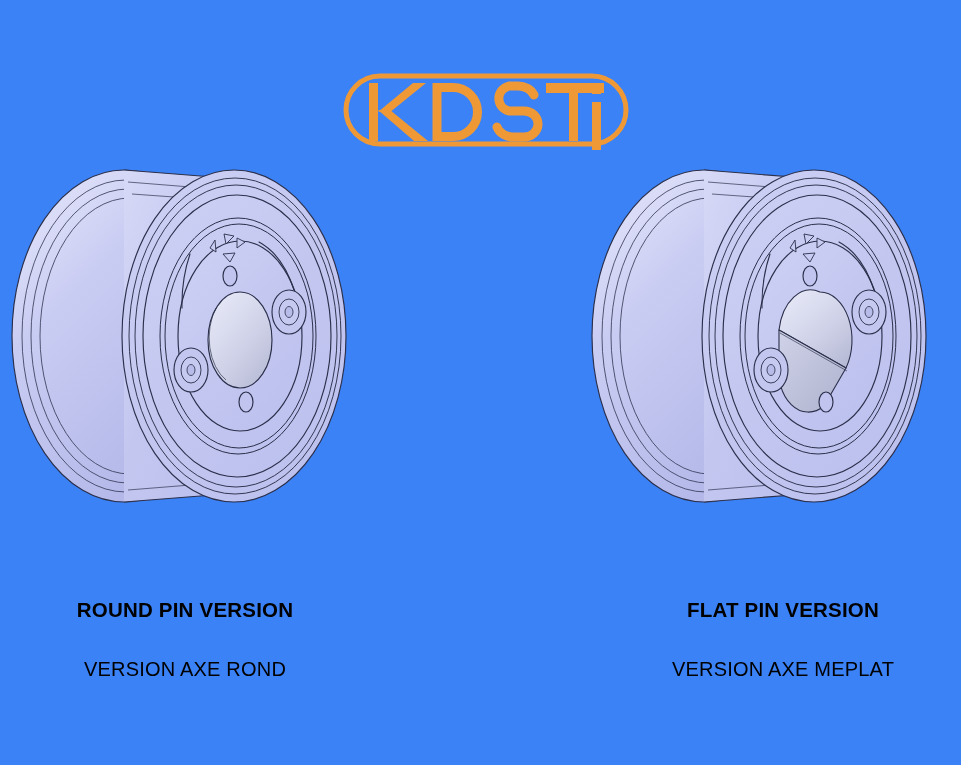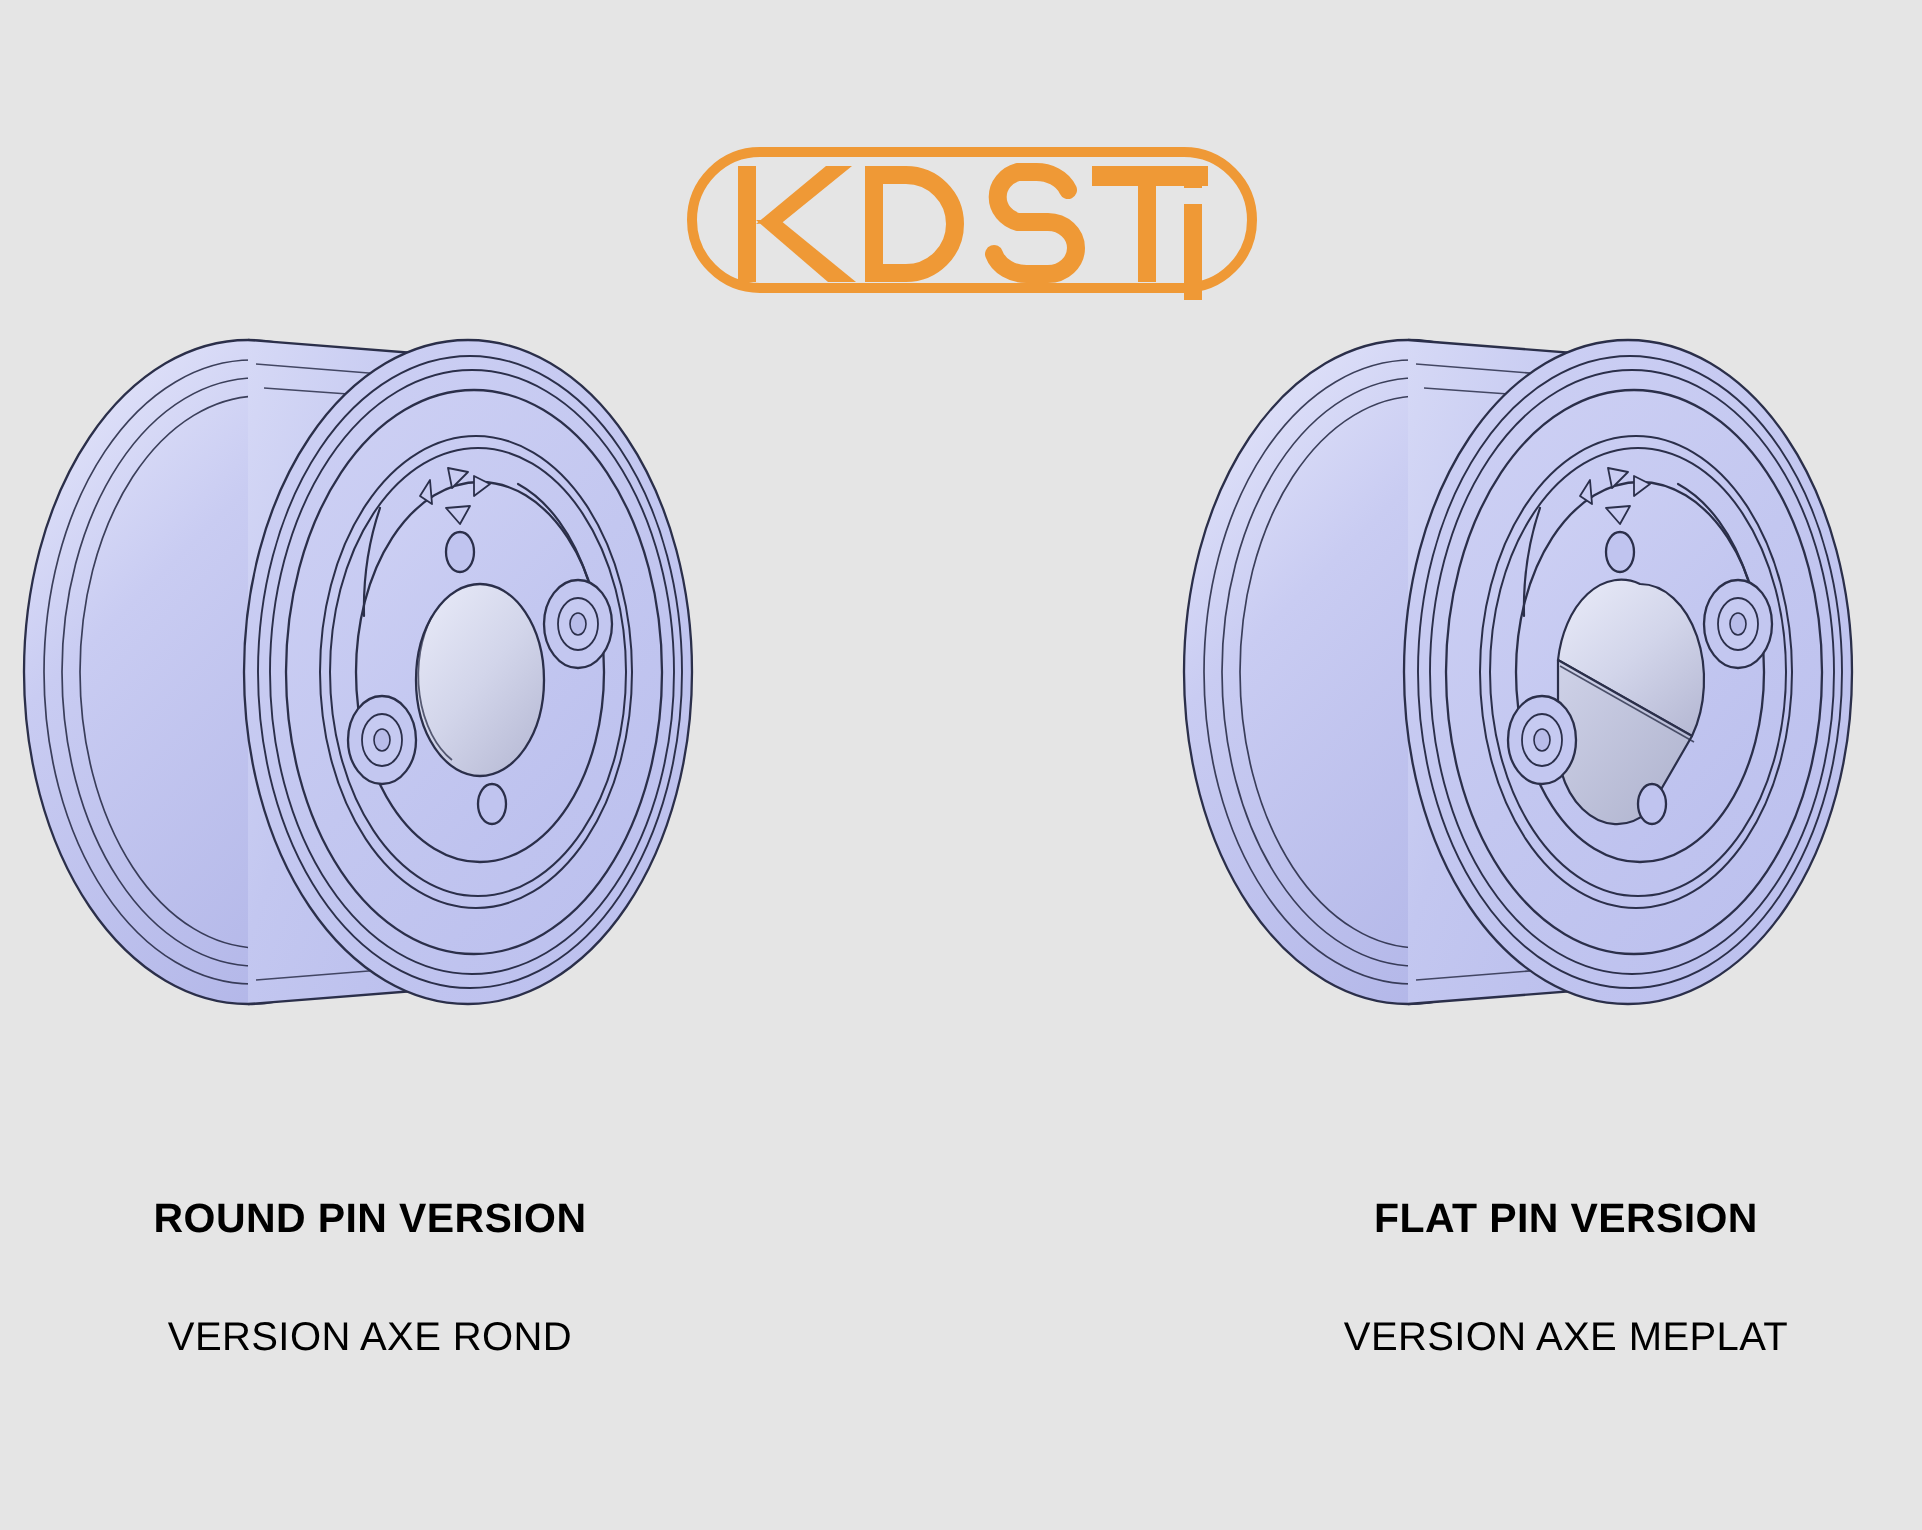--- a/index.html
+++ b/index.html
@@ -12,21 +12,21 @@
     height: 765px;
     position: relative;
     overflow: hidden;
     font-family: "Liberation Sans", sans-serif;
     -webkit-font-smoothing: antialiased;
   }
 
   #page {
     position: absolute;
     inset: 0;
-    background: #e5e5e5;
+    background: #3b82f6;
   }
 
   
   .logo-wrap {
     position: absolute;
     left: 341px;
     top: 66px;
     width: 290px;
     height: 90px;
   }

